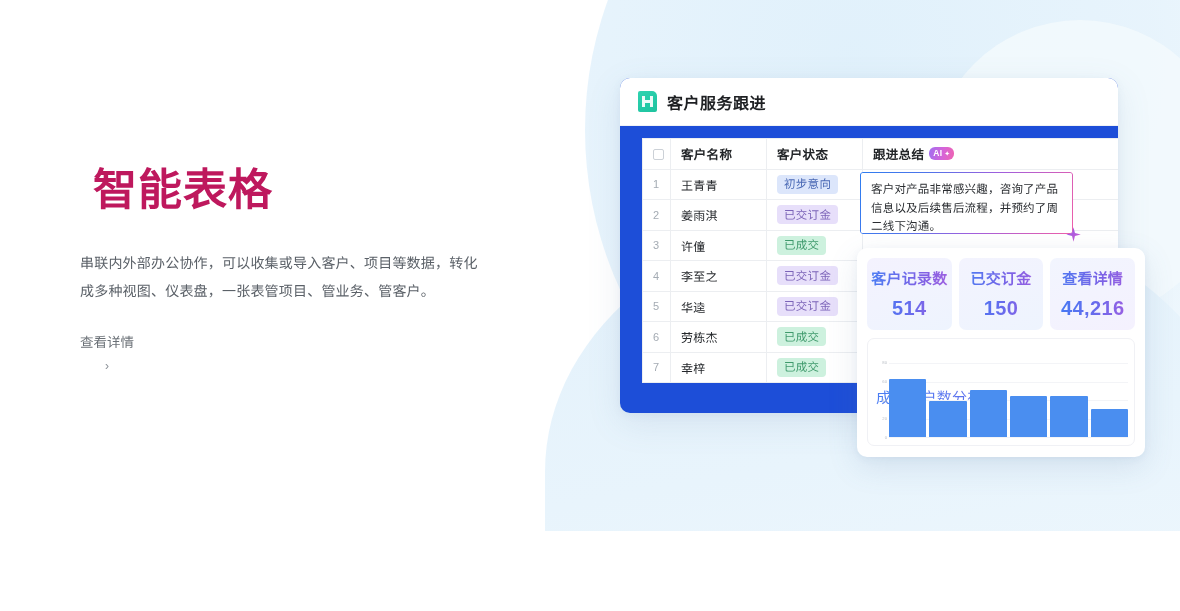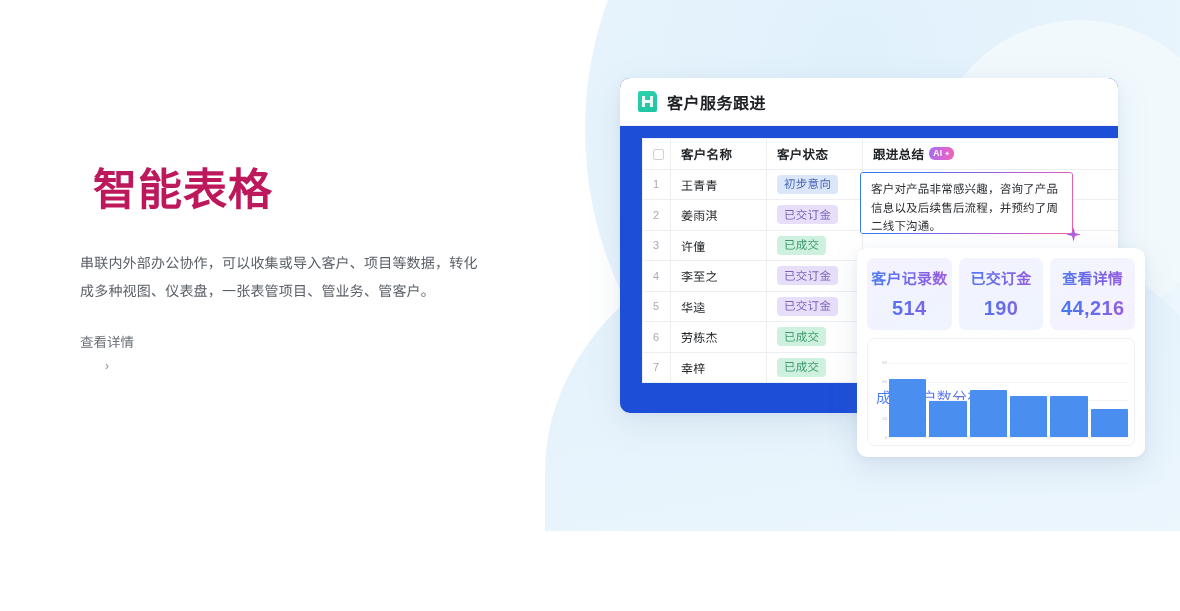--- a/index.html
+++ b/index.html
@@ -484,21 +484,21 @@
   </div>
 
   <div class="dash">
     <div class="stat-row">
       <div class="stat stat-1">
         <div class="stat-label">客户记录数</div>
         <div class="stat-value">514</div>
       </div>
       <div class="stat stat-2">
         <div class="stat-label">已交订金</div>
-        <div class="stat-value">190</div>
+        <div class="stat-value">150</div>
       </div>
       <div class="stat stat-3">
         <div class="stat-label">查看详情</div>
         <div class="stat-value">44,216</div>
       </div>
     </div>
 
     <div class="chart-row">
       <div class="chart-box">
         <div class="chart-title">成员客户数分布</div>

